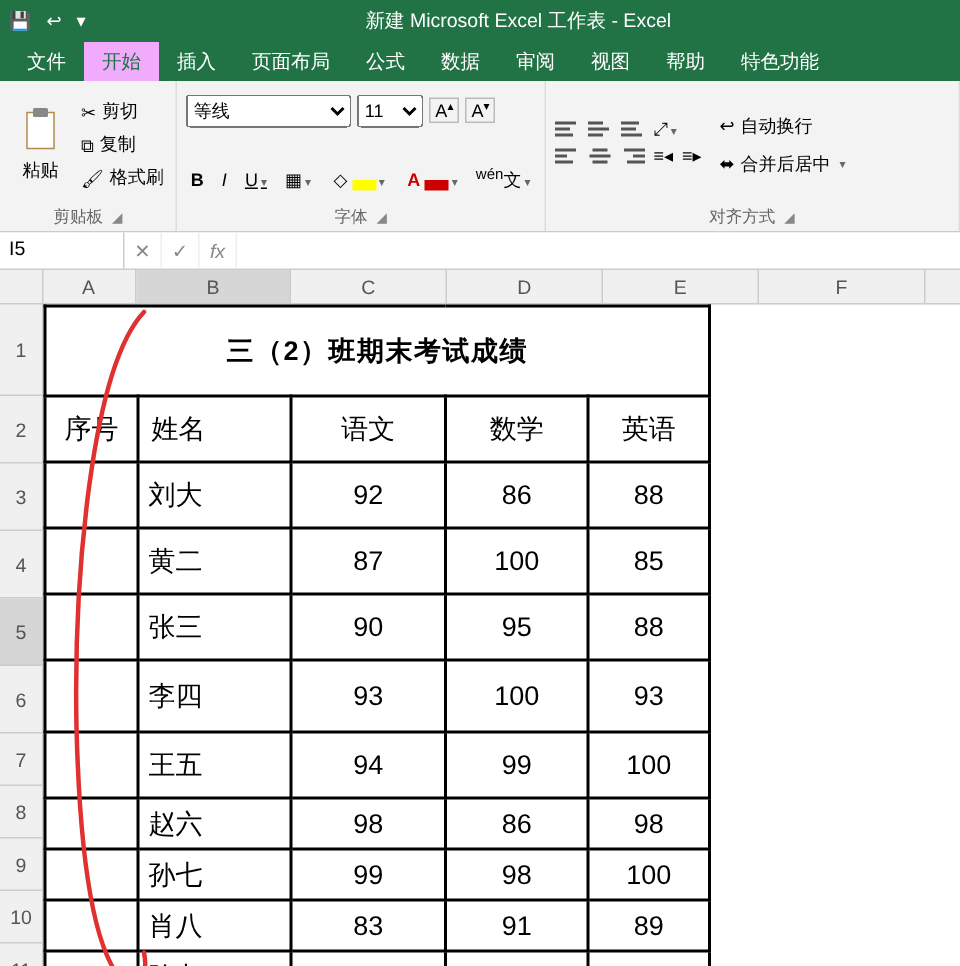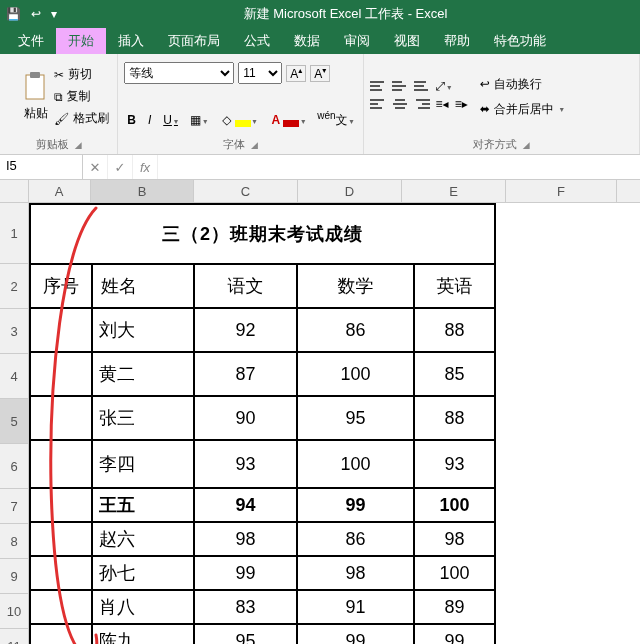--- a/index.html
+++ b/index.html
@@ -70,21 +70,21 @@
     padding: 2px 0;
     display:flex;
     justify-content:center;
     gap:6px;
     align-items:center;
   }
   .dialog-launcher{ font-size:9px; color:#888; cursor:pointer; }
   .big-btn {
     display: flex;
     flex-direction: column;
-    align-items: flex-end;
+    align-items: center;
     justify-content: center;
     width: 42px;
     font-size: 12px;
     gap: 4px;
     cursor:pointer;
   }
   .small-btns {
     display: flex;
     flex-direction: column;
     gap: 3px;
@@ -346,21 +346,21 @@
     <div class="gridwrap">
       <table class="cells">
         <tbody>
             <tr style="height:60px">
           <td colspan="5" class="titlecell">三（2）班期末考试成绩</td>
         </tr>
         <tr style="height:44px">
           <td class="hd" style="width:62px">序号</td>
           <td class="hd" style="width:102px;text-align:left;padding-left:8px">姓名</td>
           <td class="hd" style="width:103px">语文</td>
-          <td class="hd" style="width:117px">数学</td>
+          <td class="hd" style="width:95px">数学</td>
           <td class="hd" style="width:81px">英语</td>
         </tr>
         </tbody>
           <tbody id="databody">
             <tr style="height: 44px;">
               <td></td>
               <td class="name">刘大</td>
               <td class="num">92</td>
               <td class="num">86</td>
               <td class="num">88</td>
@@ -379,21 +379,21 @@
               <td class="num">95</td>
               <td class="num">88</td>
             </tr>
             <tr style="height: 48px;">
               <td></td>
               <td class="name">李四</td>
               <td class="num">93</td>
               <td class="num">100</td>
               <td class="num">93</td>
             </tr>
-            <tr style="height: 34px; font-weight: bold;">
+            <tr style="height: 44px;">
               <td></td>
               <td class="name">王五</td>
               <td class="num">94</td>
               <td class="num">99</td>
               <td class="num">100</td>
             </tr>
             <tr style="height: 34px;">
               <td></td>
               <td class="name">赵六</td>
               <td class="num">98</td>

